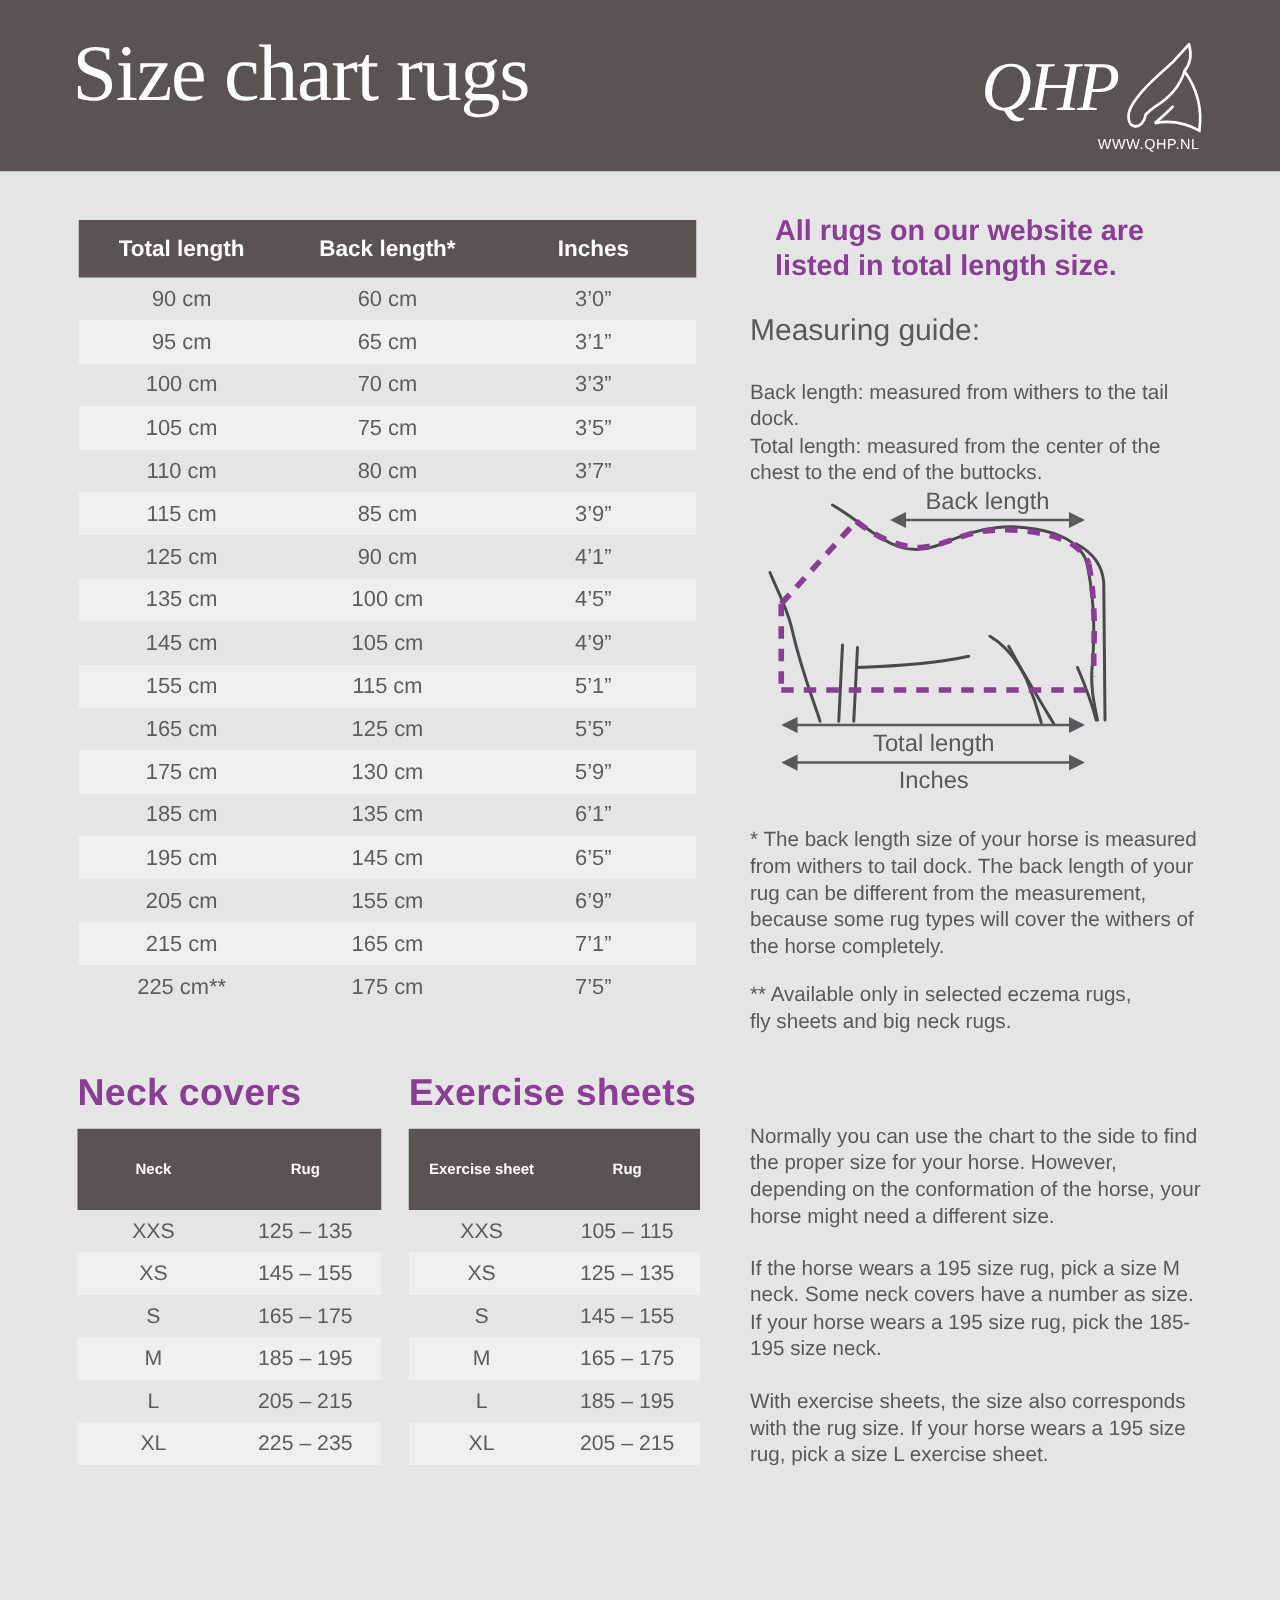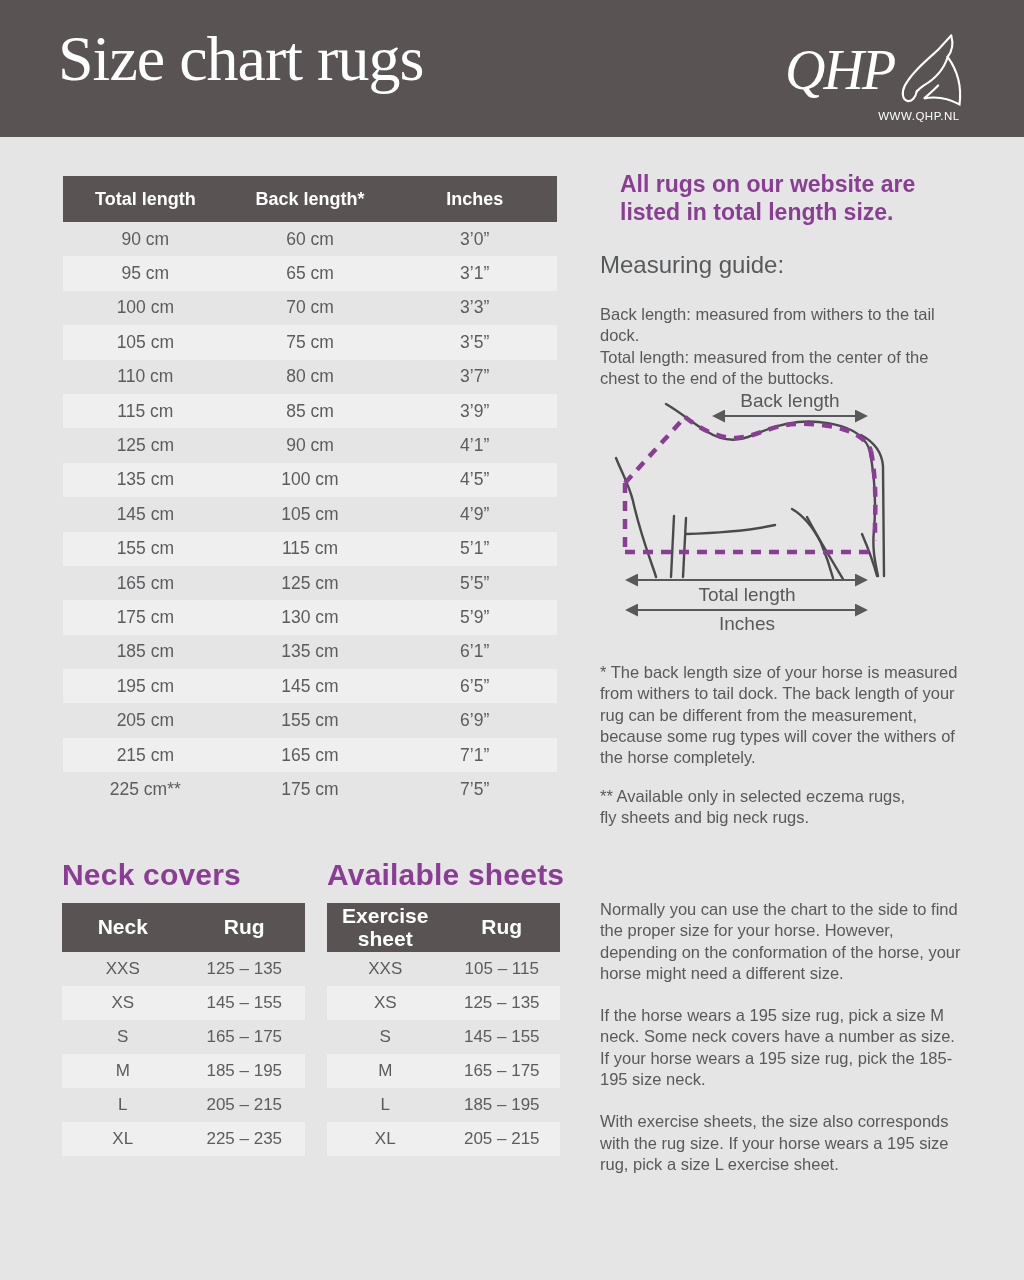--- a/index.html
+++ b/index.html
@@ -36,21 +36,21 @@
     text-align:center; vertical-align:middle;
   }
   td { text-align:center; vertical-align:middle; color:#5b5c5e; }
   tbody tr:nth-child(even) { background:#efefef; }
 
   .main-table { position:absolute; left:63px; top:176px; width:494px; }
   .main-table th { height:46px; font-size:18px; }
   .main-table td { height:34.4px; font-size:17.5px; }
 
   .mini-table { position:absolute; width:243px; }
-  .mini-table th { height:49px; font-size:21px; line-height:1.05; }
+  .mini-table th { height:65px; font-size:12px; line-height:1.05; }
   .mini-table td { height:34px; font-size:17px; }
   .neck-table { left:62px;  top:903px; width:243px; }
   .ex-table   { left:327px; top:903px; width:233px; }
 
   .section-heading {
     position:absolute; top:858px; font-size:30px; font-weight:bold;
     color:#8a3d94; letter-spacing:0.2px; white-space:nowrap;
   }
   .neck-heading { left:62px; }
   .ex-heading   { left:327px; }
@@ -268,21 +268,21 @@
           <td>L</td>
           <td>205 – 215</td>
         </tr>
         <tr>
           <td>XL</td>
           <td>225 – 235</td>
         </tr>
       </tbody>
   </table>
 
-  <div class="section-heading ex-heading">Available sheets</div>
+  <div class="section-heading ex-heading">Exercise sheets</div>
   <table class="mini-table ex-table">
     <thead>
       <tr>
         <th>Exercise sheet</th>
         <th>Rug</th>
       </tr>
     </thead>
     <tbody>
         <tr>
           <td>XXS</td>

